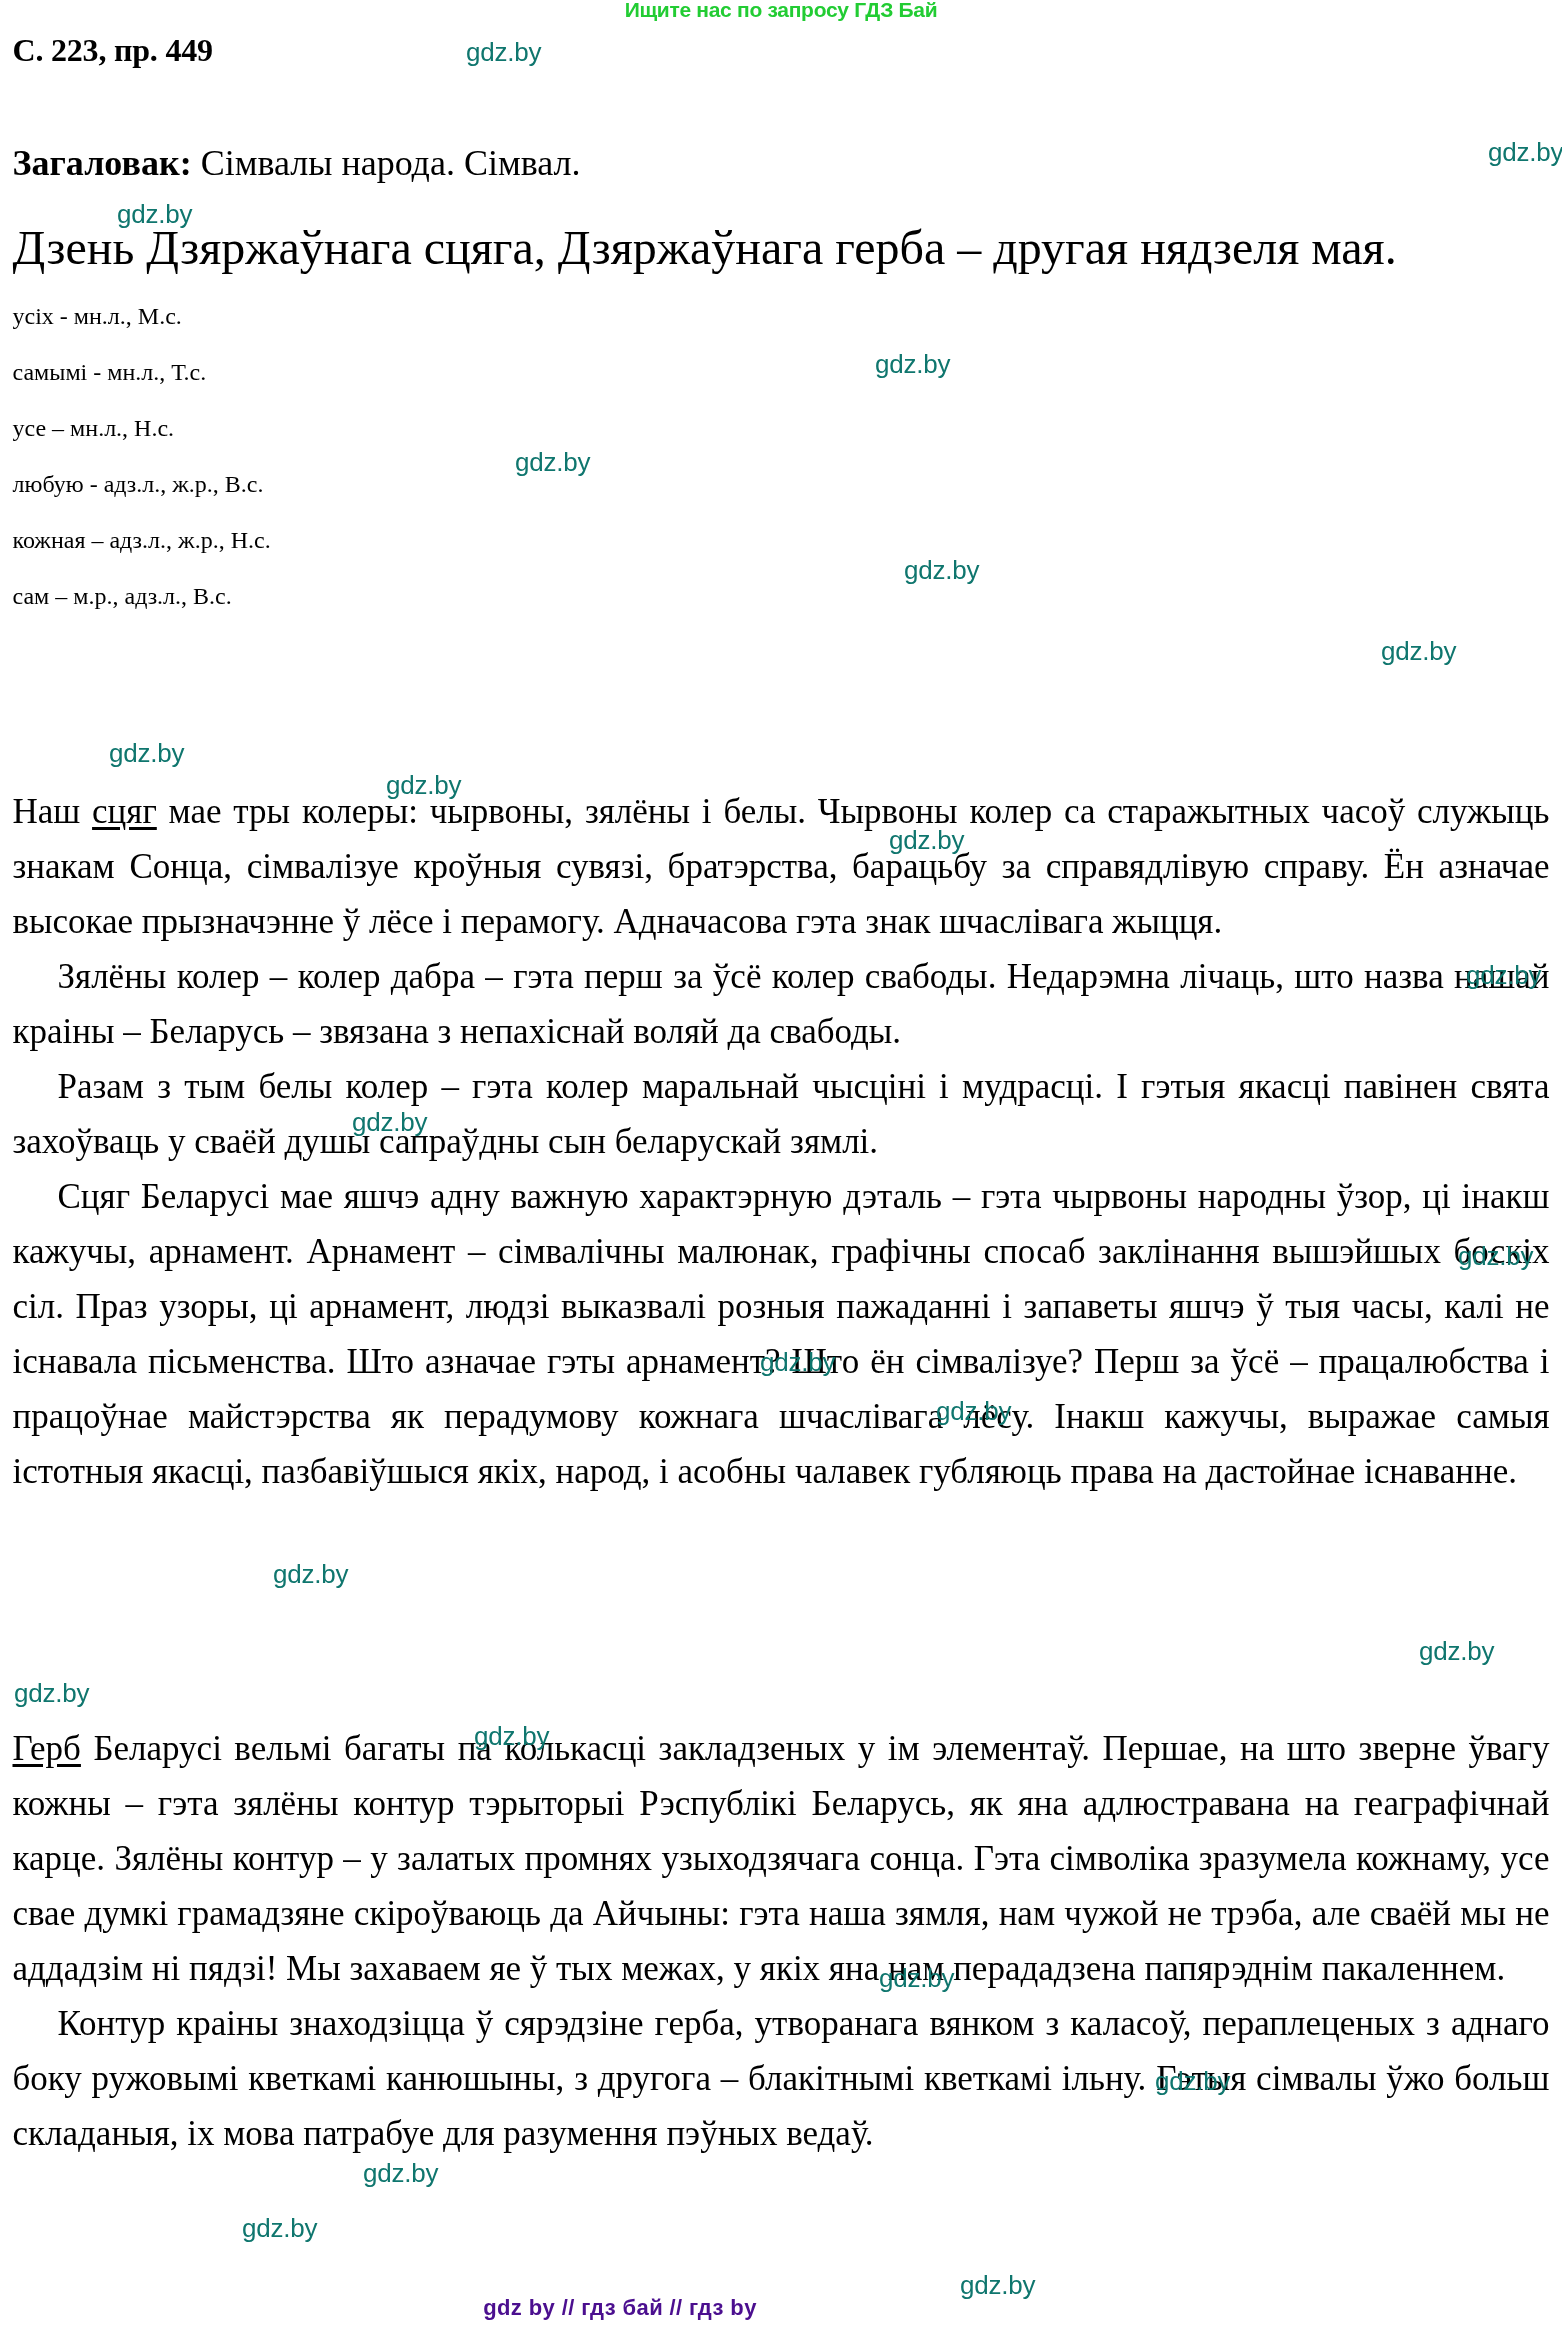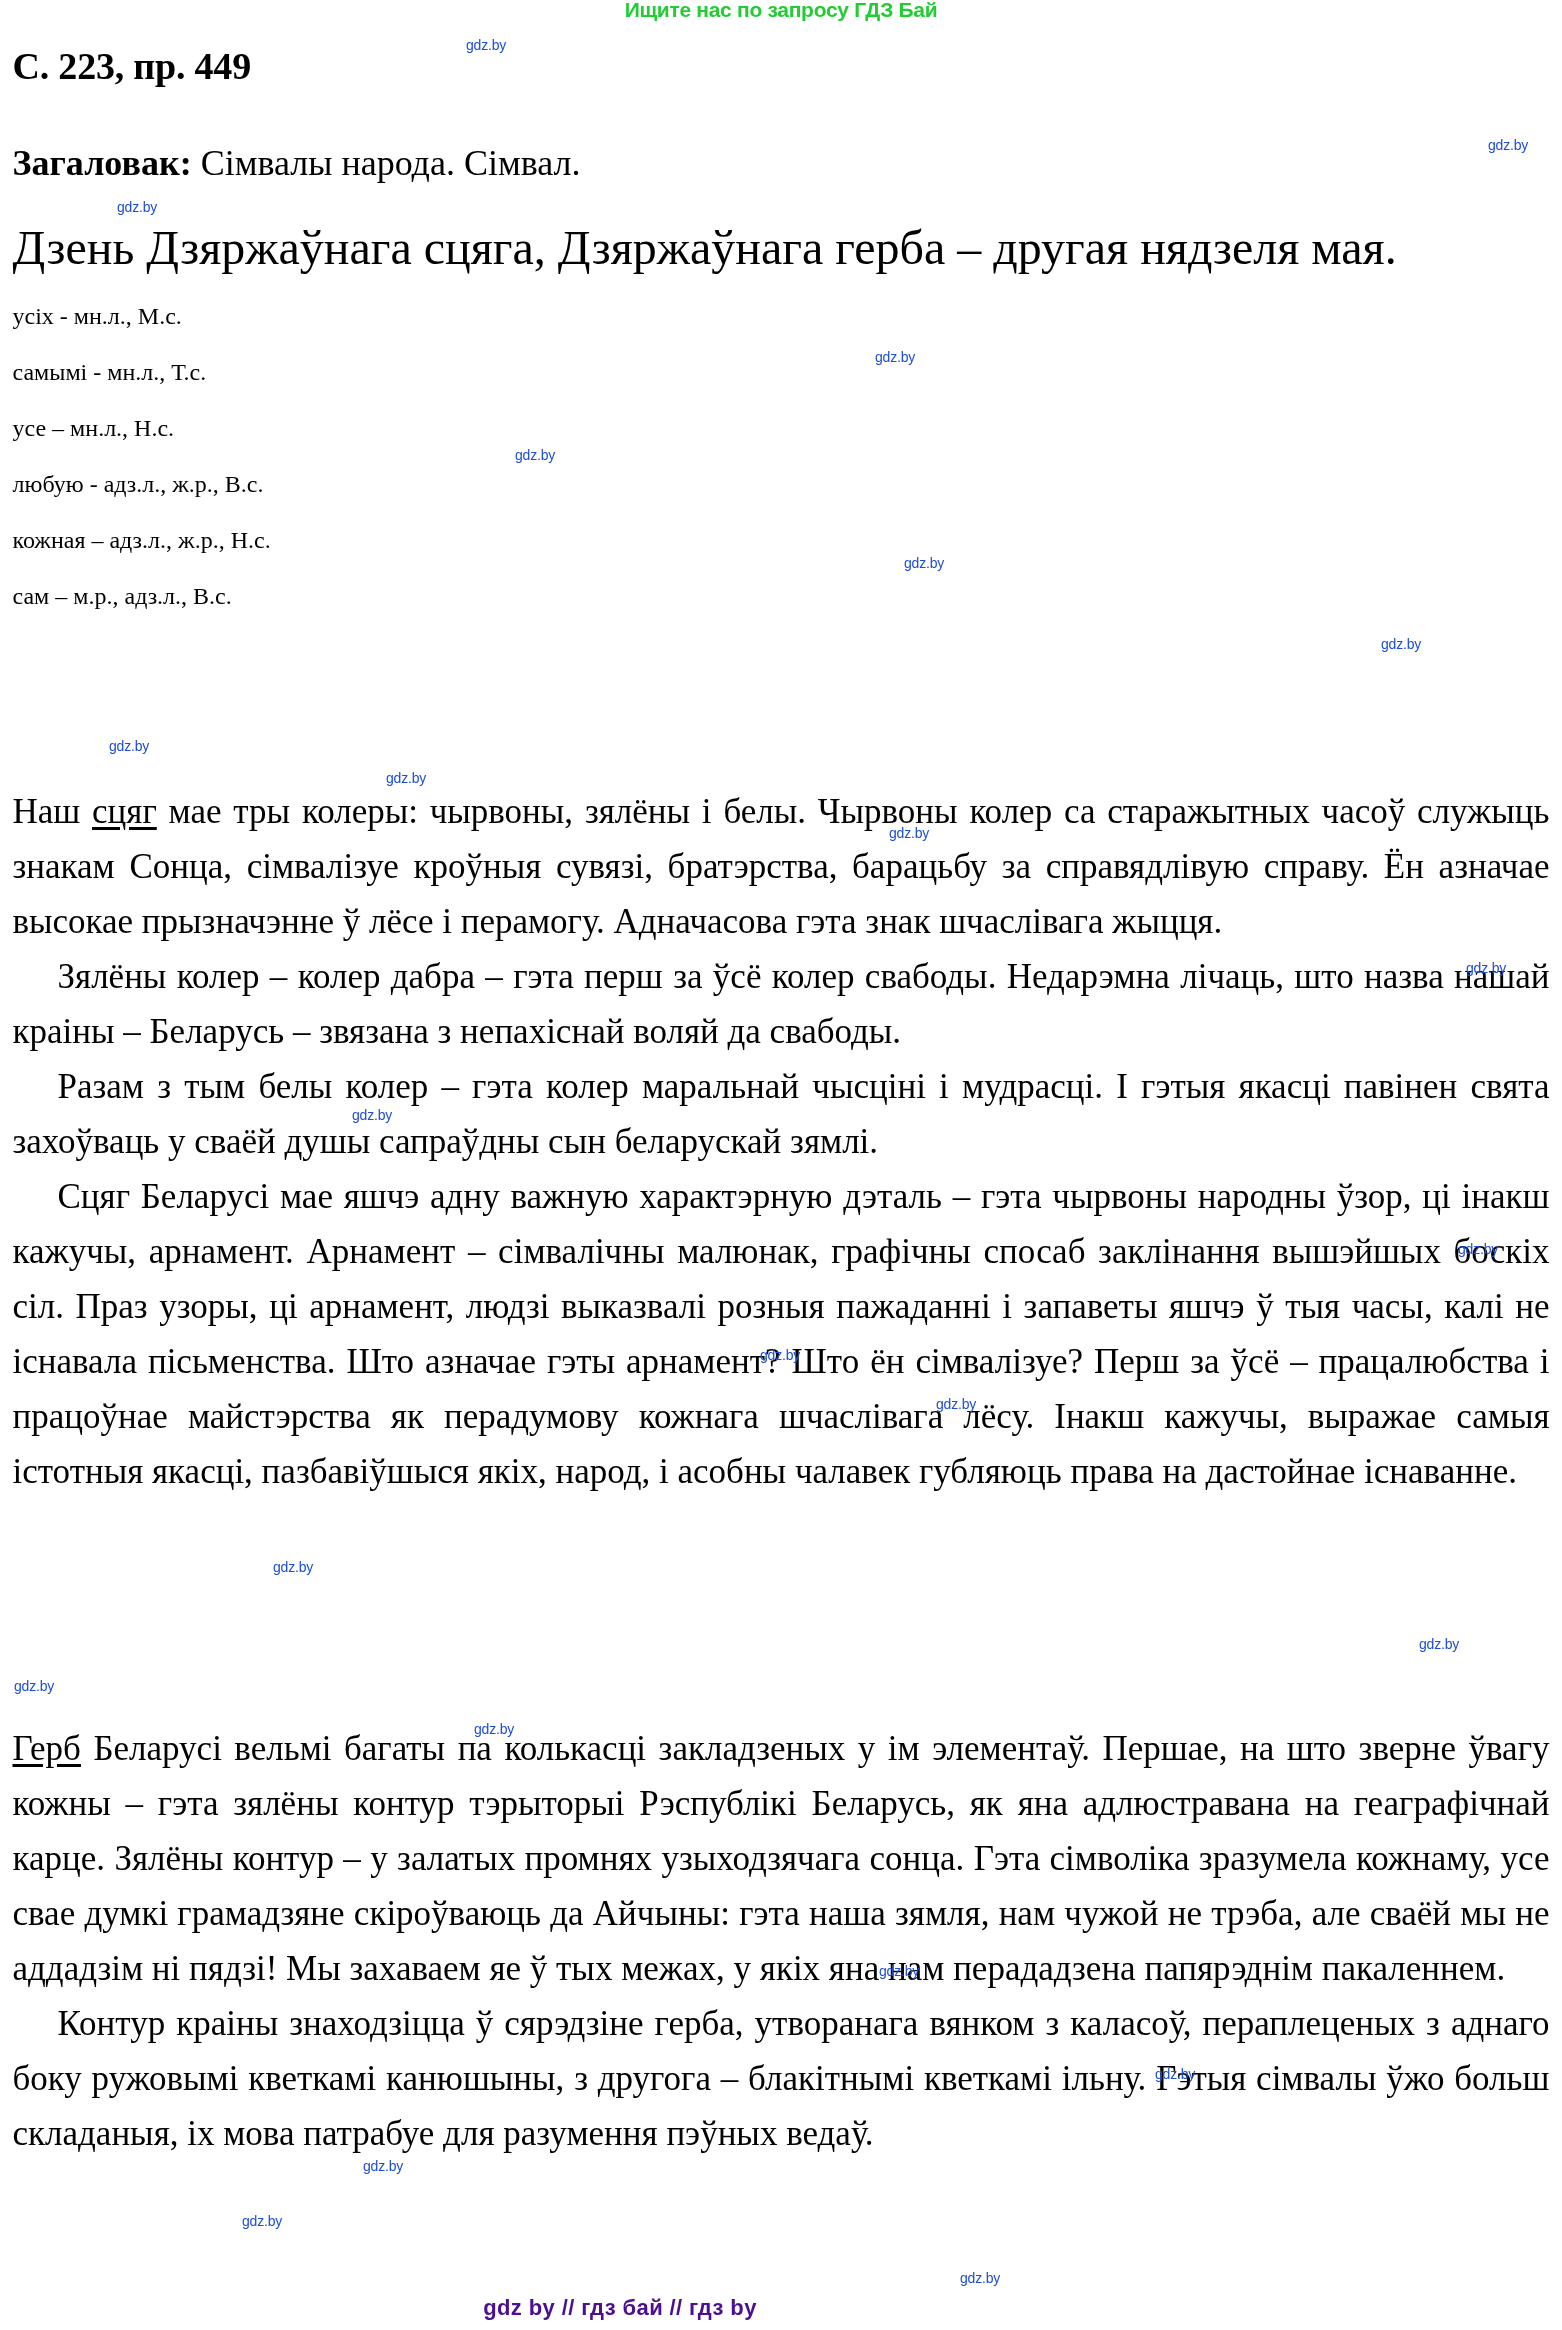--- a/index.html
+++ b/index.html
@@ -42,22 +42,22 @@
   .col {
     position: absolute;
     left: 12.5px;
     top: 0;
     width: 1537px;
   }
 
   .ex-title {
     position: absolute;
     left: 0;
-    top: 44px;
-    font-size: 38px;
+    top: 32px;
+    font-size: 32px;
     font-weight: bold;
     letter-spacing: -0.2px;
     white-space: nowrap;
   }
 
   .heading-line {
     position: absolute;
     left: 0;
     top: 121px;
     font-size: 36px;
@@ -109,22 +109,22 @@
     position: absolute;
     left: 0;
     top: 1721px;
     width: 1537px;
   }
 
   
   .wm {
     position: absolute;
     font-family: "Liberation Sans", "DejaVu Sans", sans-serif;
-    font-size: 14px;
-    color: #1d4ed8;
+    font-size: 26px;
+    color: #0f766e;
     white-space: nowrap;
     letter-spacing: -0.2px;
   }
 
   
   .footer {
     position: absolute;
     left: 0;
     top: 2295px;
     width: 1240px;

